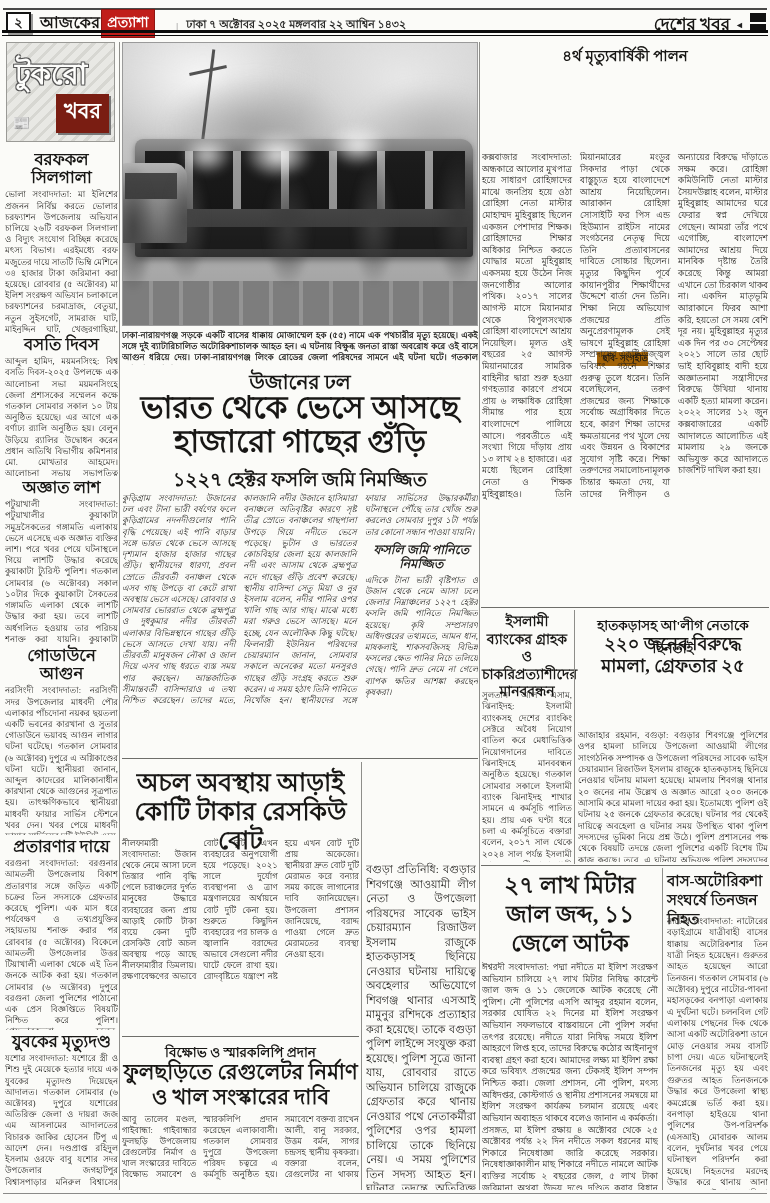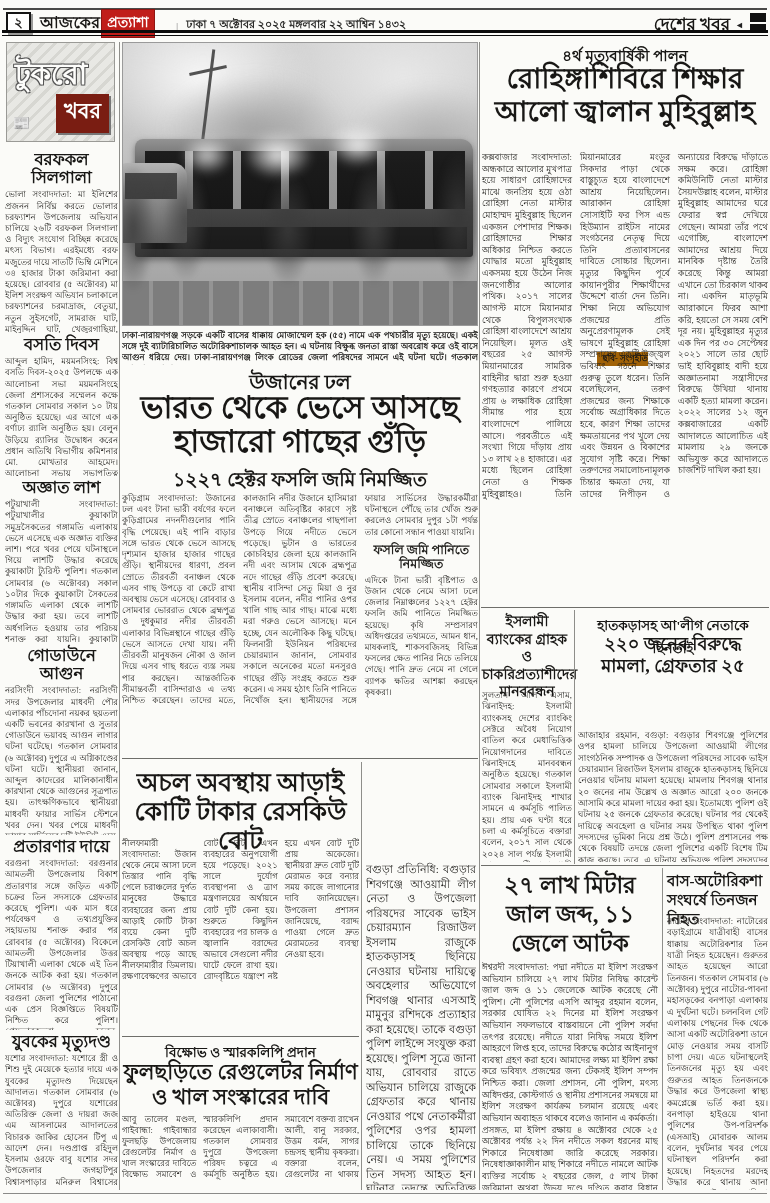--- a/index.html
+++ b/index.html
@@ -84,21 +84,21 @@
         background:linear-gradient(180deg,#b7b4ac,#8e8b83 45%,#615e57 100%);}
   .minibus-win{position:absolute;left:8px;top:10px;width:52px;height:26px;background:rgba(30,28,24,.7);}
   
   .caption{position:absolute;left:122px;top:330px;width:356px;height:35px;overflow:hidden;
            font-size:8.5px;line-height:1.3;text-align:justify;font-weight:bold;color:#1c1b19;}
   .credit{position:absolute;right:122px;top:352px;font-size:8.5px;font-weight:bold;background:#a16207;padding-left:6px;}
   
   .lead-kicker{position:absolute;left:122px;top:367px;width:356px;font-size:20px;}
   .lead-headline{position:absolute;left:122px;top:391px;width:356px;font-size:31px;line-height:1.1;font-weight:900;text-align:center;}
   .lead-subhead{position:absolute;left:122px;top:465px;width:356px;font-size:19px;}
-  .lead-body{position:absolute;left:122px;top:493px;width:356px;height:262px;column-count:3;column-gap:8px;}
+  .lead-body{position:absolute;left:122px;top:493px;width:356px;height:262px;column-count:3;column-gap:8px;font-style:italic;}
   .inner-subhead{margin:5px 0 3px;font-size:12.5px;font-weight:900;text-align:center;line-height:1.15;}
   
   .roh-kicker{position:absolute;left:482px;top:44px;width:286px;font-size:15px;}
   .roh-headline{position:absolute;left:482px;top:63px;width:286px;font-size:28px;line-height:1.17;font-weight:900;text-align:center;}
   .roh-body{position:absolute;left:482px;top:152px;width:286px;height:452px;column-count:3;column-gap:8px;font-size:8.8px;}
   
   .isl-headline{position:absolute;left:482px;top:613px;width:90px;font-size:14px;line-height:1.25;font-weight:900;text-align:center;}
   .isl-body{position:absolute;left:482px;top:690px;width:90px;height:172px;font-size:8.6px;}
   
   .bog-kicker{position:absolute;left:578px;top:615px;width:190px;font-size:13.5px;}
@@ -210,21 +210,20 @@
   <div class="lead-headline" data-name="lead-headline">ভারত থেকে ভেসে আসছে হাজারো গাছের গুঁড়ি</div>
   <div class="kicker lead-subhead" data-name="lead-subhead">১২২৭ হেক্টর ফসলি জমি নিমজ্জিত</div>
   <div class="lead-body bodytxt clip" data-name="lead-body">
     <span data-name="lead-body-text">কুড়িগ্রাম সংবাদদাতা: উজানের ঢল এবং টানা ভারী বর্ষণের ফলে কুড়িগ্রামের নদনদীগুলোর পানি বৃদ্ধি পেয়েছে। এই পানি বাড়ার সঙ্গে ভারত থেকে ভেসে আসছে দৃশ্যমান হাজার হাজার গাছের গুঁড়ি। স্থানীয়দের ধারণা, প্রবল স্রোতে তীরবর্তী বনাঞ্চল থেকে এসব গাছ উপড়ে বা কেটে রাখা অবস্থায় ভেসে এসেছে। রোববার ও সোমবার ভোররাত থেকে ব্রহ্মপুত্র ও দুধকুমার নদীর তীরবর্তী এলাকার বিভিন্নস্থানে গাছের গুঁড়ি ভেসে আসতে দেখা যায়। নদী তীরবর্তী মানুষজন নৌকা ও জাল দিয়ে এসব গাছ ধরতে ব্যস্ত সময় পার করছেন। আন্তর্জাতিক সীমান্তবর্তী বাসিন্দারাও এ তথ্য নিশ্চিত করেছেন। তাদের মতে, কালজানি নদীর উজানে হাসিমারা বনাঞ্চলে অতিবৃষ্টির কারণে সৃষ্ট তীব্র স্রোতে বনাঞ্চলের গাছপালা উপড়ে গিয়ে নদীতে ভেসে পড়েছে। ভুটান ও ভারতের কোচবিহার জেলা হয়ে কালজানি নদী এবং আসাম থেকে ব্রহ্মপুত্র নদে গাছের গুঁড়ি প্রবেশ করেছে। স্থানীয় বাসিন্দা সেতু মিয়া ও নুর ইসলাম বলেন, নদীর পানির ওপর খালি গাছ আর গাছ। মাঝে মধ্যে মরা গরুও ভেসে আসছে। মনে হচ্ছে, যেন অলৌকিক কিছু ঘটছে। ফিলনারী ইউনিয়ন পরিষদের চেয়ারম্যান জানান, সোমবার সকালে অনেকের মতো মনসুরও গাছের গুঁড়ি সংগ্রহ করতে শুরু করেন। এ সময় হঠাৎ তিনি পানিতে নিখোঁজ হন। স্থানীয়দের সঙ্গে ফায়ার সার্ভিসের উদ্ধারকর্মীরা ঘটনাস্থলে পৌঁছে তার খোঁজ শুরু করলেও সোমবার দুপুর ১টা পর্যন্ত তার কোনো সন্ধান পাওয়া যায়নি।</span>
     <h4 class="inner-subhead" data-name="lead-inner-subhead">ফসলি জমি পানিতে নিমজ্জিত</h4>
     <span data-name="lead-body-text">এদিকে টানা ভারী বৃষ্টিপাত ও উজান থেকে নেমে আসা ঢলে জেলার নিম্নাঞ্চলের ১২২৭ হেক্টর ফসলি জমি পানিতে নিমজ্জিত হয়েছে। কৃষি সম্প্রসারণ অধিদপ্তরের তথ্যমতে, আমন ধান, মাষকলাই, শাকসবজিসহ বিভিন্ন ফসলের ক্ষেত পানির নিচে তলিয়ে গেছে। পানি দ্রুত নেমে না গেলে ব্যাপক ক্ষতির আশঙ্কা করছেন কৃষকরা।</span>
   </div>
   <div class="hr hr-lead" data-name="rule"></div>
 
   <div class="kicker roh-kicker" data-name="rohingya-kicker">৪র্থ মৃত্যুবার্ষিকী পালন</div>
-  <div class="roh-headline" data-name="rohingya-headline">রোহিঙ্গাশিবিরে শিক্ষার আলো জ্বালান মুহিবুল্লাহ</div>
   <div class="roh-body bodytxt clip" data-name="rohingya-body">কক্সবাজার সংবাদদাতা: অন্ধকারে আলোর মুখপাত্র হয়ে সাধারণ রোহিঙ্গাদের মাঝে জনপ্রিয় হয়ে ওঠা রোহিঙ্গা নেতা মাস্টার মোহাম্মদ মুহিবুল্লাহ ছিলেন একজন পেশাদার শিক্ষক। রোহিঙ্গাদের শিক্ষার অধিকার নিশ্চিত করতে যোদ্ধার মতো মুহিবুল্লাহ একসময় হয়ে উঠেন নিজ জনগোষ্ঠীর আলোর পথিক। ২০১৭ সালের আগস্ট মাসে মিয়ানমার থেকে বিপুলসংখ্যক রোহিঙ্গা বাংলাদেশে আশ্রয় নিয়েছিল। মূলত ওই বছরের ২৫ আগস্ট মিয়ানমারের সামরিক বাহিনীর দ্বারা শুরু হওয়া গণহত্যার কারণে প্রথমে প্রায় ৬ লক্ষাধিক রোহিঙ্গা সীমান্ত পার হয়ে বাংলাদেশে পালিয়ে আসে। পরবর্তীতে এই সংখ্যা গিয়ে দাঁড়ায় প্রায় ১৩ লাখ ২৪ হাজারে। এর মধ্যে ছিলেন রোহিঙ্গা নেতা ও শিক্ষক মুহিবুল্লাহও। তিনি মিয়ানমারের মংডুর সিকদার পাড়া থেকে বাস্তুচ্যুত হয়ে বাংলাদেশে আশ্রয় নিয়েছিলেন। আরাকান রোহিঙ্গা সোসাইটি ফর পিস এন্ড হিউম্যান রাইটস নামের সংগঠনের নেতৃত্ব দিয়ে তিনি প্রত্যাবাসনের দাবিতে সোচ্চার ছিলেন। মৃত্যুর কিছুদিন পূর্বে কায়ানপুরীর শিক্ষার্থীদের উদ্দেশে বার্তা দেন তিনি। শিক্ষা নিয়ে অভিযোগ প্রজন্মের প্রতি অনুপ্রেরণামূলক সেই ভাষণে মুহিবুল্লাহ রোহিঙ্গা সম্প্রদায়ের একটি উজ্জ্বল ভবিষ্যৎ গঠনে শিক্ষার গুরুত্ব তুলে ধরেন। তিনি বলেছিলেন, তরুণ প্রজন্মের জন্য শিক্ষাকে সর্বোচ্চ অগ্রাধিকার দিতে হবে, কারণ শিক্ষা তাদের ক্ষমতায়নের পথ খুলে দেয় এবং উন্নয়ন ও বিকাশের সুযোগ সৃষ্টি করে। শিক্ষা তরুণদের সমালোচনামূলক চিন্তার ক্ষমতা দেয়, যা তাদের নিপীড়ন ও অন্যায়ের বিরুদ্ধে দাঁড়াতে সক্ষম করে। রোহিঙ্গা কমিউনিটি নেতা মাস্টার সৈয়দউল্লাহ বলেন, মাস্টার মুহিবুল্লাহ আমাদের ঘরে ফেরার স্বপ্ন দেখিয়ে গেছেন। আমরা তাঁর পথে এগোচ্ছি, বাংলাদেশ আমাদের আশ্রয় দিয়ে মানবিক দৃষ্টান্ত তৈরি করেছে কিন্তু আমরা এখানে তো চিরকাল থাকব না। একদিন মাতৃভূমি আরাকানে ফিরব আশা করি, হয়তো সে সময় বেশি দূর নয়। মুহিবুল্লাহর মৃত্যুর এক দিন পর ৩০ সেপ্টেম্বর ২০২১ সালে তার ছোট ভাই হাবিবুল্লাহ বাদী হয়ে অজ্ঞাতনামা সন্ত্রাসীদের বিরুদ্ধে উখিয়া থানায় একটি হত্যা মামলা করেন। ২০২২ সালের ১২ জুন কক্সবাজারের একটি আদালতে আলোচিত এই মামলায় ২৯ জনকে অভিযুক্ত করে আদালতে চার্জশিট দাখিল করা হয়।</div>
   <div class="hr hr-roh" data-name="rule"></div>
 
   <div class="isl-headline" data-name="islami-bank-headline">ইসলামী ব্যাংকের গ্রাহক ও চাকরিপ্রত্যাশীদের মানববন্ধন</div>
   <div class="isl-body bodytxt clip" data-name="islami-bank-body">সুলতান আল এসাম, ঝিনাইদহ: ইসলামী ব্যাংকসহ দেশের ব্যাংকিং সেক্টরে অবৈধ নিয়োগ বাতিল করে মেধাভিত্তিক নিয়োগদানের দাবিতে ঝিনাইদহে মানববন্ধন অনুষ্ঠিত হয়েছে। গতকাল সোমবার সকালে ইসলামী ব্যাংক ঝিনাইদহ শাখার সামনে এ কর্মসূচি পালিত হয়। প্রায় এক ঘণ্টা ধরে চলা এ কর্মসূচিতে বক্তারা বলেন, ২০১৭ সাল থেকে ২০২৪ সাল পর্যন্ত ইসলামী ব্যাংকে একটি প্রভাবশালী গোষ্ঠীর মাধ্যমে হাজার হাজার অবৈধ নিয়োগ দেওয়া হয়েছে এবং ব্যাংকের বিপুল পরিমাণ অর্থ বিদেশে পাচার করা হয়েছে। তারা দ্রুত অবৈধভাবে নিয়োগপ্রাপ্ত কর্মীদের ছাঁটাই করে মেধা ও যোগ্যতার ভিত্তিতে নতুন নিয়োগ দেওয়ার দাবি জানান। পাশাপাশি ব্যাংক খাতে স্বচ্ছতা ও জবাবদিহিতা নিশ্চিত করার আহ্বান জানান অংশগ্রহণকারীরা।</div>
 
   <div class="kicker bog-kicker" data-name="bogura-kicker">হাতকড়াসহ আ'লীগ নেতাকে ছিনতাই</div>
   <div class="bog-headline" data-name="bogura-headline">২২০ জনের বিরুদ্ধে মামলা, গ্রেফতার ২৫</div>
   <div class="bog-body bodytxt clip" data-name="bogura-body">আজাহার রহমান, বগুড়া: বগুড়ার শিবগঞ্জে পুলিশের ওপর হামলা চালিয়ে উপজেলা আওয়ামী লীগের সাংগঠনিক সম্পাদক ও উপজেলা পরিষদের সাবেক ভাইস চেয়ারম্যান রিজাউল ইসলাম রাজুকে হাতকড়াসহ ছিনিয়ে নেওয়ার ঘটনায় মামলা হয়েছে। মামলায় শিবগঞ্জ থানার ২০ জনের নাম উল্লেখ ও অজ্ঞাত আরো ২০০ জনকে আসামি করে মামলা দায়ের করা হয়। ইতোমধ্যে পুলিশ ওই ঘটনায় ২৫ জনকে গ্রেফতার করেছে। ঘটনার পর থেকেই দায়িত্বে অবহেলা ও ঘটনার সময় উপস্থিত থাকা পুলিশ সদস্যদের ভূমিকা নিয়ে প্রশ্ন উঠে। পুলিশ প্রশাসনের পক্ষ থেকে বিষয়টি তদন্তে জেলা পুলিশের একটি বিশেষ টিম কাজ করছে। তবে, এ ঘটনায় অভিযুক্ত পুলিশ সদস্যদের বিরুদ্ধে কোনো বিভাগীয় ব্যবস্থা নেওয়া হয়েছে কি না তা জানা যায়নি। এদিকে, হাতকড়াসহ আসামি ছিনিয়ে নেওয়ার ঘটনাকে কেন্দ্র করে শিবগঞ্জে উত্তেজনা বিরাজ করছে। এলাকায় অতিরিক্ত পুলিশ মোতায়েন করা হয়েছে।</div>
   <div class="hr hr-bog" data-name="rule"></div>

